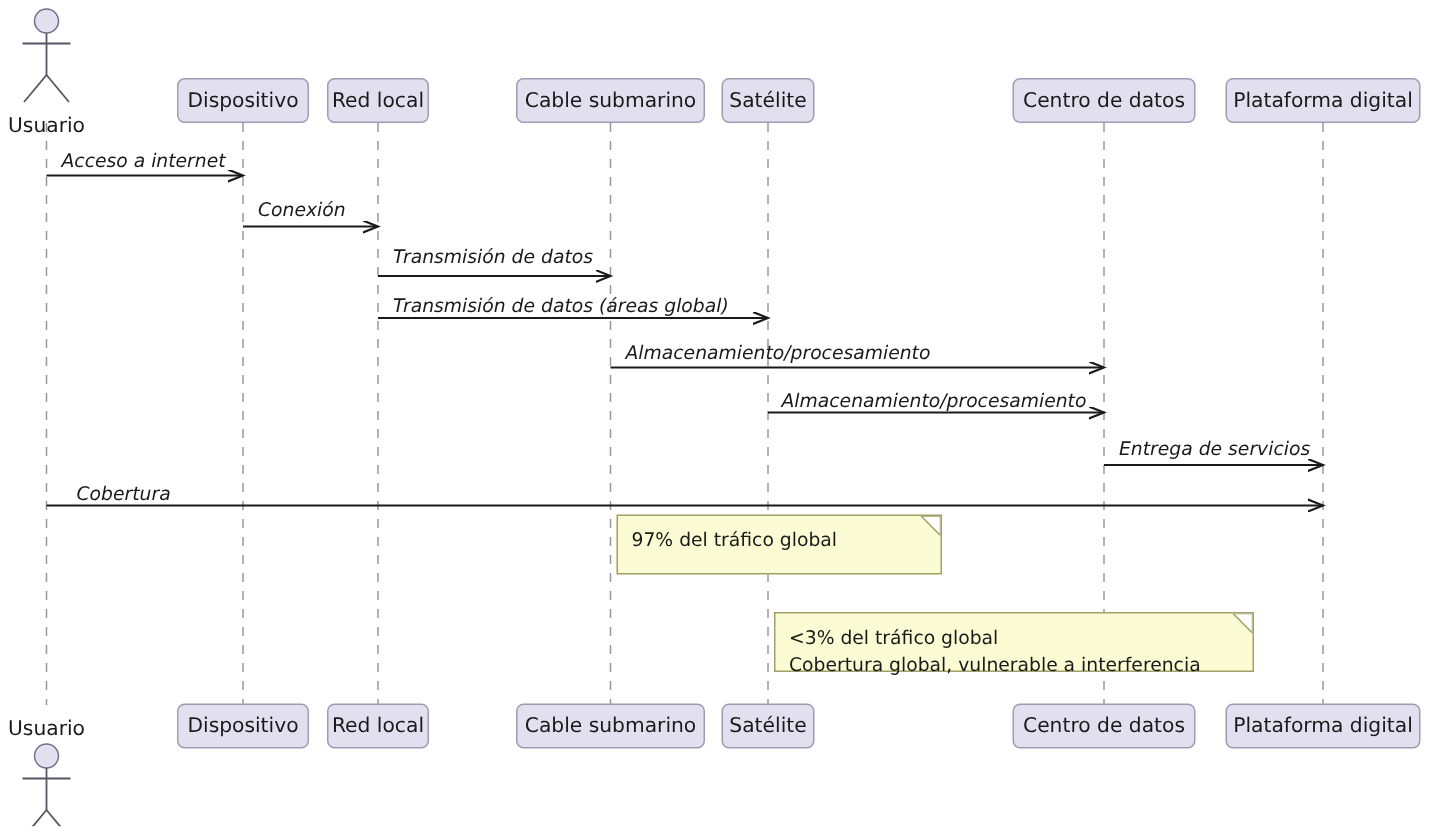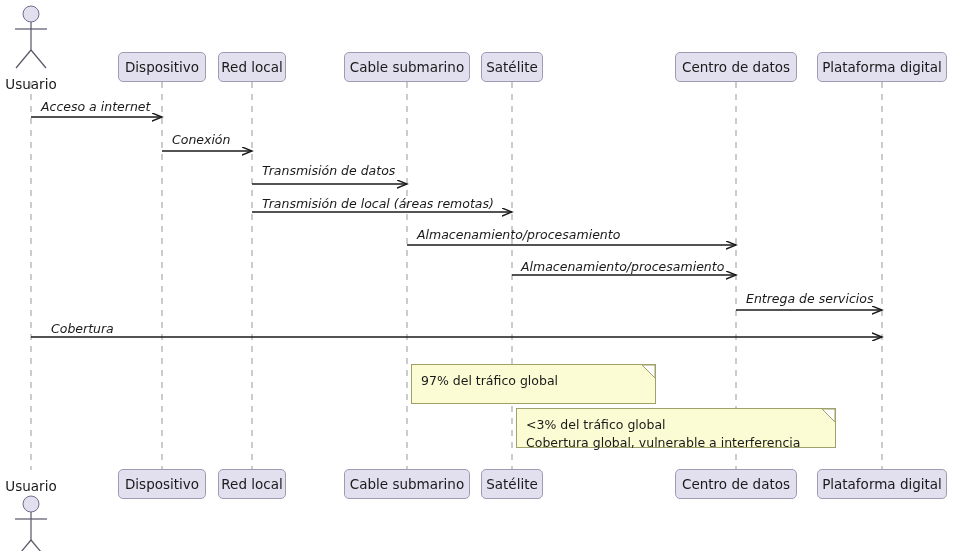--- a/index.html
+++ b/index.html
@@ -137,28 +137,28 @@
       <div class="participant-box" style="left: 481px; top: 469px; width: 62px;">Satélite</div>
       <div class="participant-box" style="left: 675px; top: 52px; width: 122px;">Centro de datos</div>
       <div class="participant-box" style="left: 675px; top: 469px; width: 122px;">Centro de datos</div>
       <div class="participant-box" style="left: 817px; top: 52px; width: 130px;">Plataforma digital</div>
       <div class="participant-box" style="left: 817px; top: 469px; width: 130px;">Plataforma digital</div>
     </div>
   <div id="labels-layer">
       <div class="msg-label" style="left: 41px; top: 99px;">Acceso a internet</div>
       <div class="msg-label" style="left: 172px; top: 132px;">Conexión</div>
       <div class="msg-label" style="left: 262px; top: 163px; text-align: center;">Transmisión de datos</div>
-      <div class="msg-label" style="left: 262px; top: 196px;">Transmisión de local (áreas remotas)</div>
+      <div class="msg-label" style="left: 262px; top: 196px;">Transmisión de datos (áreas global)</div>
       <div class="msg-label" style="left: 417px; top: 227px;">Almacenamiento/procesamiento</div>
       <div class="msg-label" style="left: 521px; top: 259px;">Almacenamiento/procesamiento</div>
       <div class="msg-label" style="left: 746px; top: 291px;">Entrega de servicios</div>
       <div class="msg-label" style="left: 51px; top: 321px;">Cobertura</div>
     </div>
   <div id="notes-layer">
-      <div class="note-box" style="left: 411px; top: 364px; width: 245px; height: 40px;">
+      <div class="note-box" style="left: 411px; top: 343px; width: 217px; height: 40px;">
         <span class="note-line">97% del tráfico global</span>
         <svg class="note-fold" viewBox="0 0 13 13">
           <path d="M0,0 L13,13 L13,0 Z" fill="#ffffff"></path>
           <path d="M0,0 L13,13" stroke="#a0a06a" stroke-width="1" fill="none"></path>
           <path d="M0,0 L13,0 L13,13" stroke="#a0a06a" stroke-width="1" fill="none"></path>
         </svg>
       </div>
       <div class="note-box" style="left: 516px; top: 408px; width: 320px; height: 40px;">
         <span class="note-line">&lt;3% del tráfico global</span>
         <span class="note-line">Cobertura global, vulnerable a interferencia</span>

